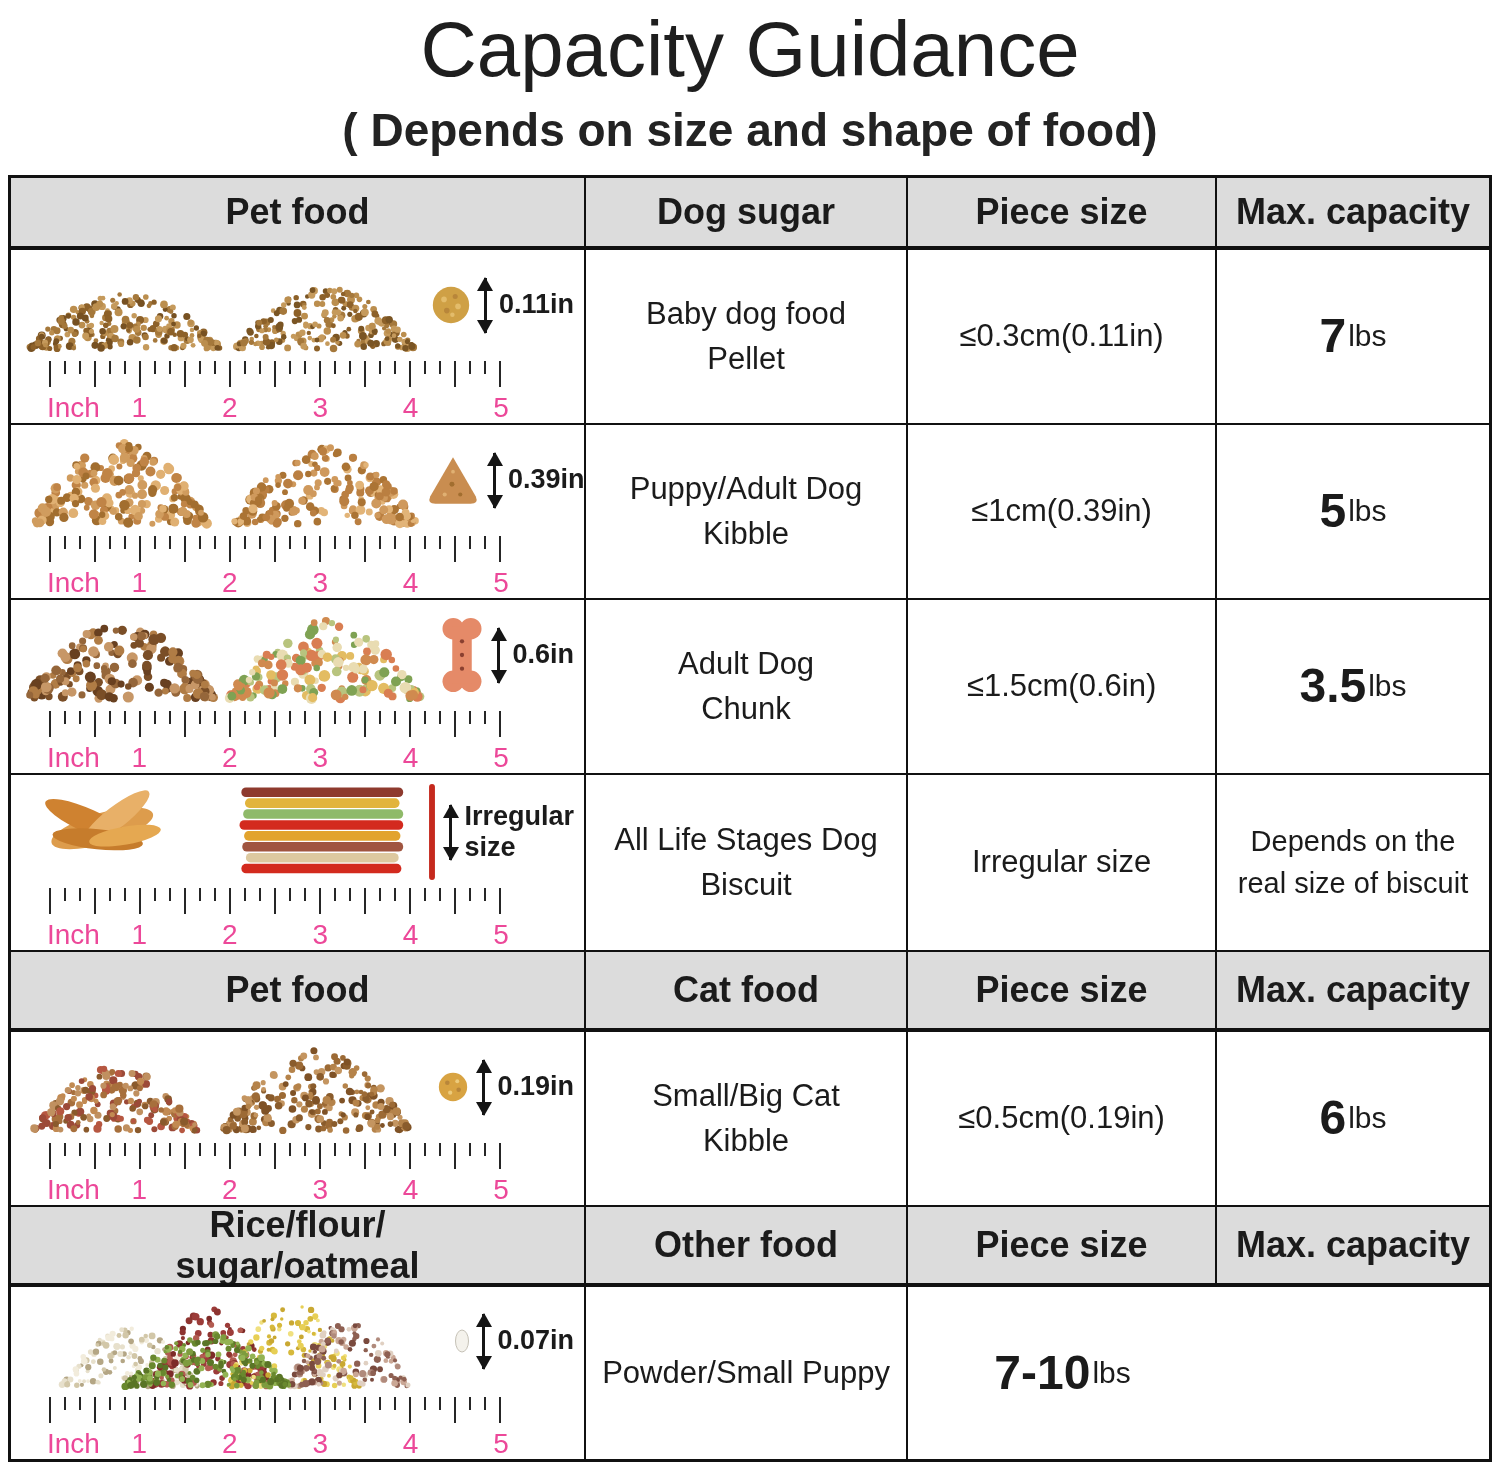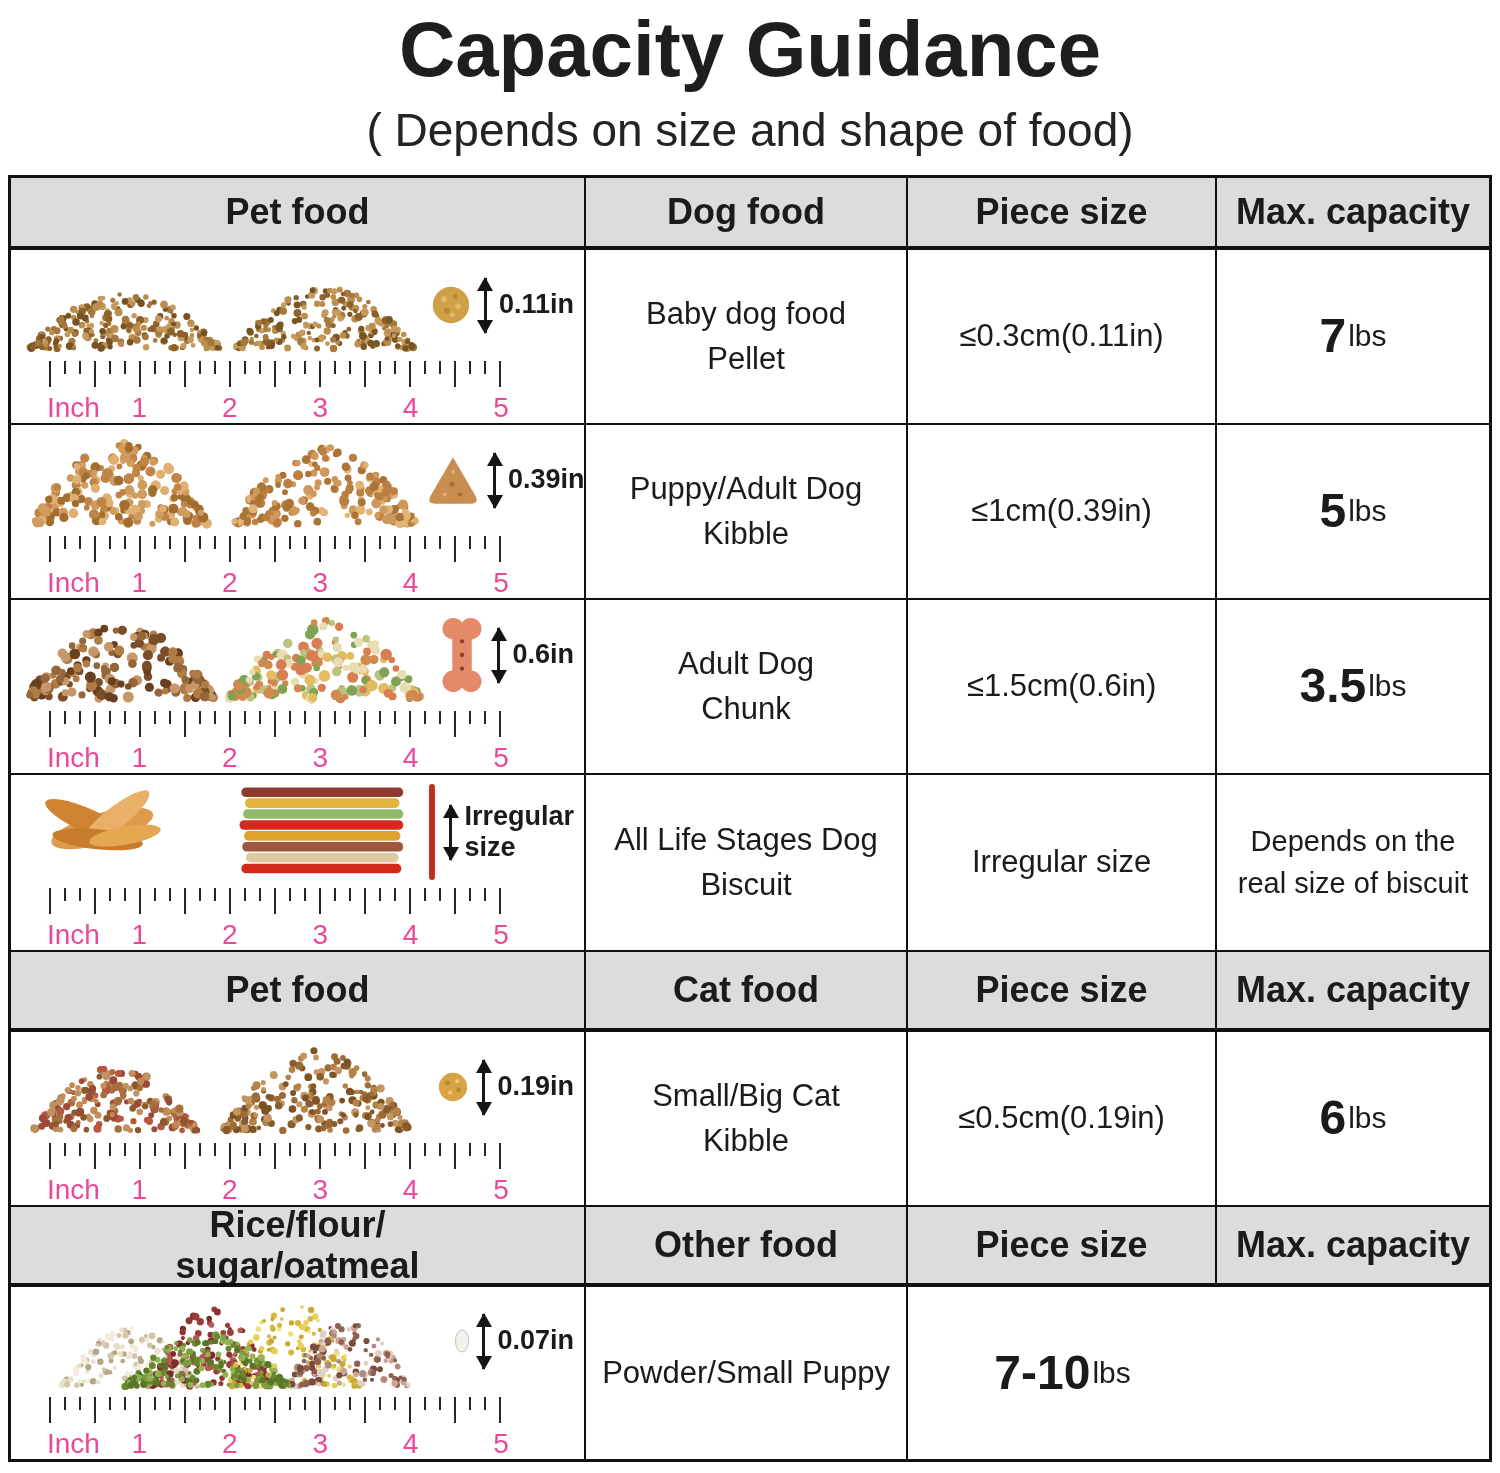--- a/index.html
+++ b/index.html
@@ -1,19 +1,19 @@
 <!DOCTYPE html>
 <html><head>
 <meta charset="utf-8">
 <style>
   html,body{margin:0;padding:0;background:#ffffff;}
   body{width:1500px;height:1473px;overflow:hidden;font-family:"Liberation Sans",sans-serif;color:#1b1b1b;}
   .titlewrap{text-align:center;padding-top:4px;}
-  .title{font-size:78px;font-weight:700;margin:0;color:#1e1e1e;letter-spacing:0;}
-  .subtitle{font-size:46px;font-weight:400;margin-top:8px;color:#232323;}
+  .title{font-size:78px;font-weight:400;margin:0;color:#1e1e1e;letter-spacing:0;}
+  .subtitle{font-size:46px;font-weight:700;margin-top:8px;color:#232323;}
   .cap-table{
     margin:18px 8px 0 8px;
     border:3px solid #111;
     display:grid;
     grid-template-columns:38.9% 21.8% 20.9% 18.4%;
     grid-template-rows:72px 175px 175px 175px 177px 80px 175px 80px 172px;
   }
   .cell{
     border-right:2px solid #111;
     border-bottom:2px solid #111;
@@ -53,21 +53,21 @@
 <body>
 
 <div class="titlewrap">
   <h1 class="title">Capacity Guidance</h1>
   <div class="subtitle">( Depends on size and shape of food)</div>
 </div>
 
 <div class="cap-table">
 
   <div class="cell h">Pet food</div>
-  <div class="cell h">Dog food</div>
+  <div class="cell h">Dog sugar</div>
   <div class="cell h">Piece size</div>
   <div class="cell h last">Max. capacity</div>
 
   <div class="cell foodcell">
     <div class="art">
       <svg class="piles" viewBox="0 0 440 108">
           <circle cx="112.4" cy="73.8" r="3.6" fill="#bb8e4e"></circle>
           <circle cx="183.7" cy="87.5" r="2.6" fill="#bb8e4e"></circle>
           <circle cx="132.6" cy="70.5" r="3.4" fill="#c59a5c"></circle>
           <circle cx="93.2" cy="82.7" r="3.8" fill="#a5783b"></circle>

